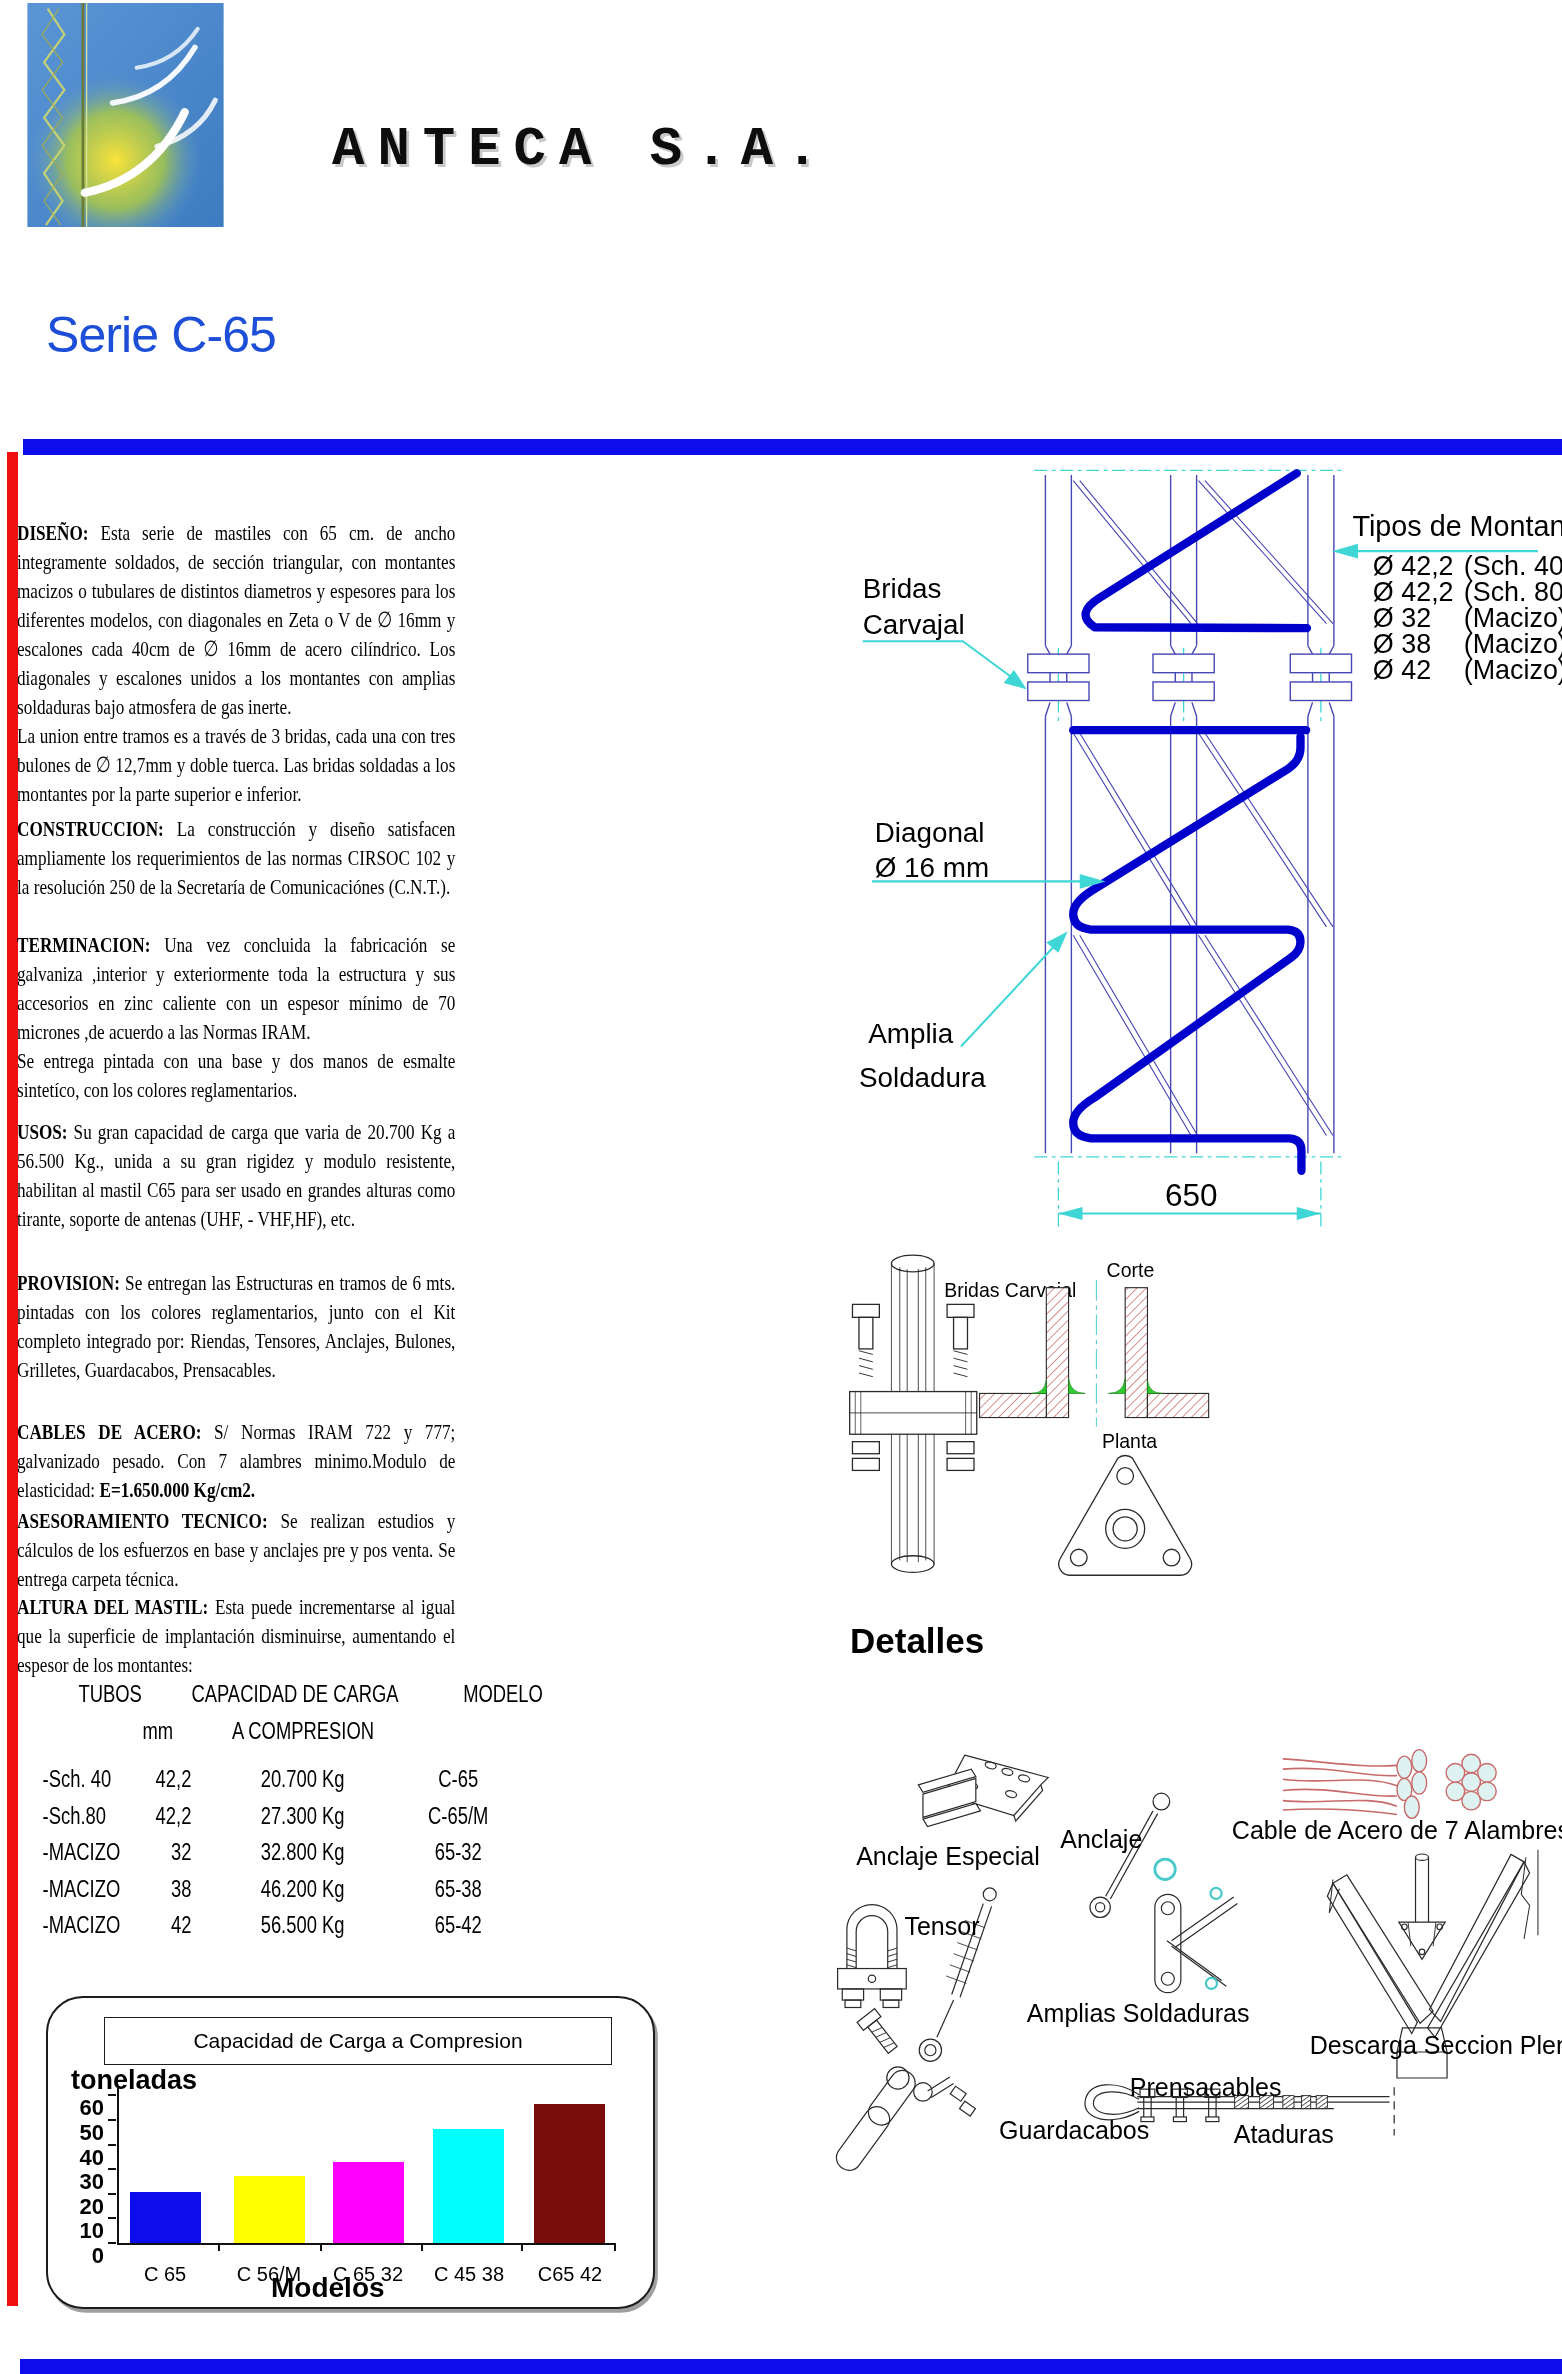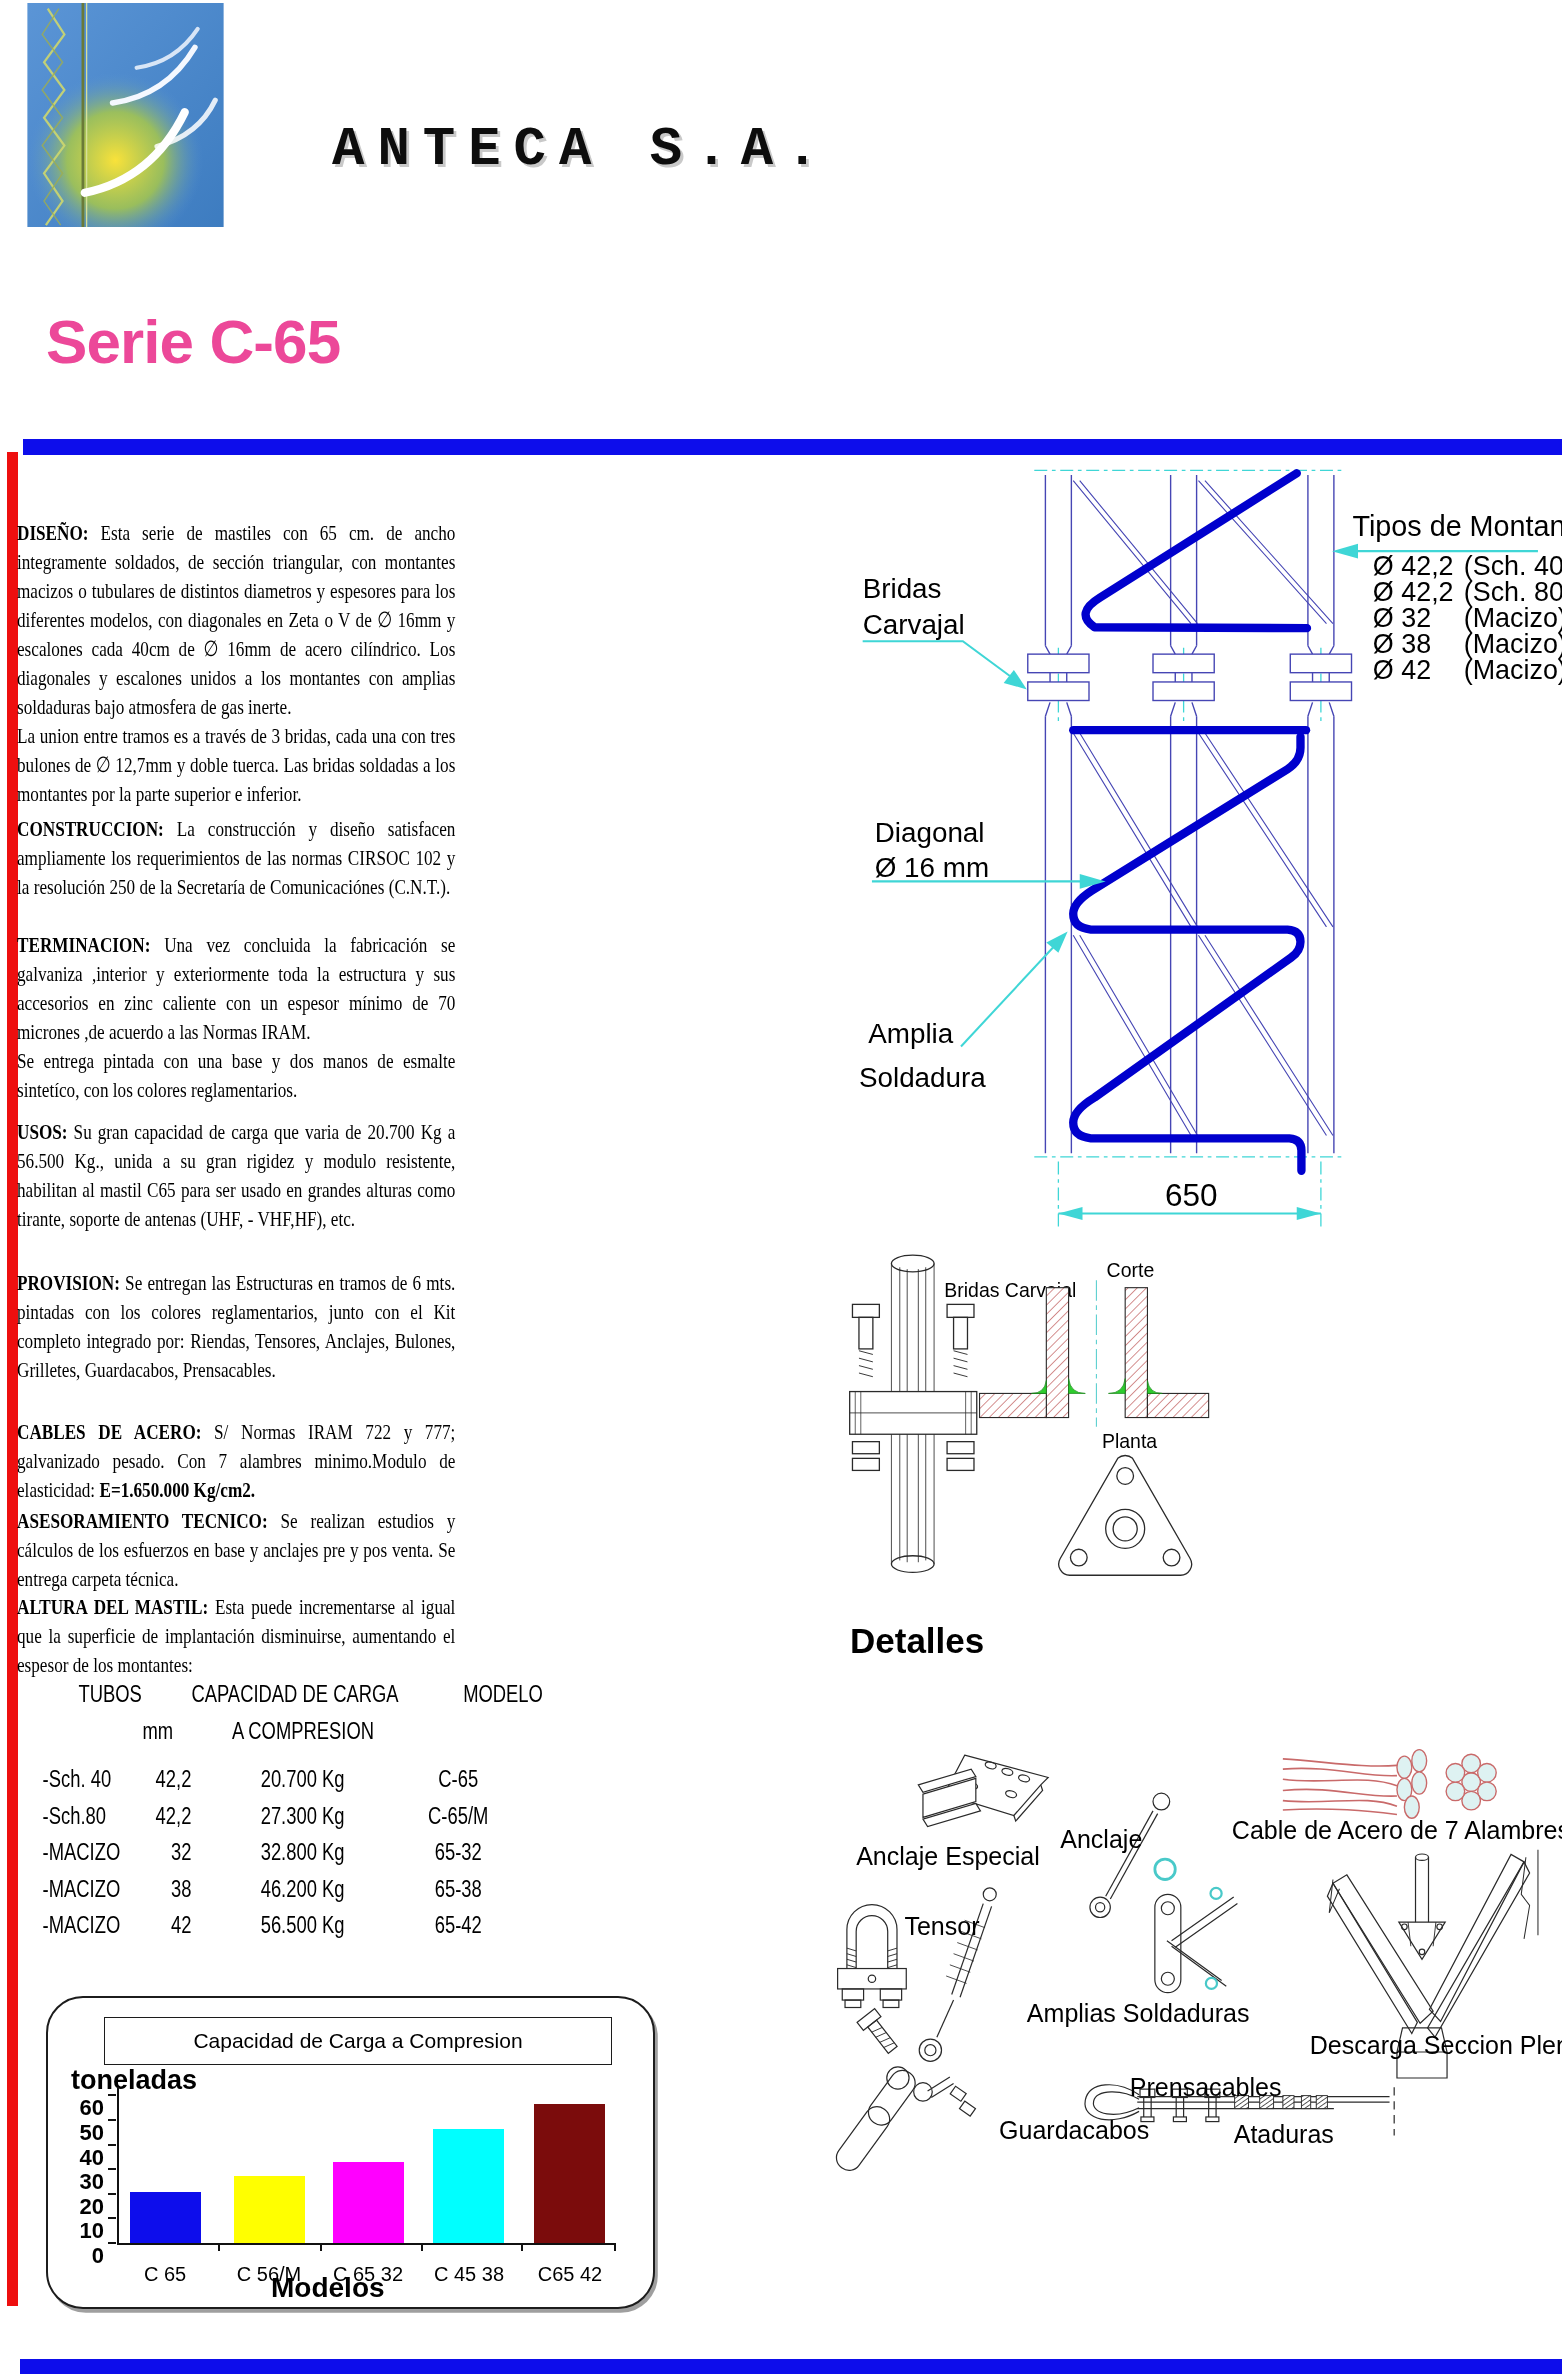--- a/index.html
+++ b/index.html
@@ -4,21 +4,21 @@
 <style>
   html,body{margin:0;padding:0;background:#888;}
   .page{position:relative;width:1563px;height:2375px;background:#ffffff;overflow:hidden;
         font-family:"Liberation Sans",sans-serif;color:#000;}
   
   .logo{position:absolute;left:27px;top:2.8px;width:197px;height:224px;}
   .company{position:absolute;left:332px;top:119px;font-family:"Liberation Mono",monospace;
            font-weight:bold;font-size:54px;letter-spacing:13px;color:#0d0d0d;
            text-shadow:2.8px 2.8px 0 #c9c9c9;white-space:nowrap;}
   .series-line{position:absolute;left:46px;top:306px;display:flex;align-items:baseline;gap:43px;white-space:nowrap;}
-  .series-name{font-size:62px;font-weight:bold;color:#ec4899;letter-spacing:-0.9px;}
+  .series-name{font-size:50px;font-weight:normal;color:#1d4ed8;letter-spacing:-0.9px;}
   .series-sub{font-size:50px;font-weight:bold;color:#151515;letter-spacing:-0.9px;}
   
   .bar-top{position:absolute;left:23px;right:0;top:439px;height:16px;background:#0d0deb;}
   .bar-bottom{position:absolute;left:20.4px;right:0;top:2359px;height:16px;background:#0d0deb;}
   .bar-red{position:absolute;left:7.4px;top:452px;width:10.2px;height:1854px;background:#ee0f0f;}
   
   .sec{position:absolute;left:16.7px;font-family:Liberation Serif, serif;}
   .sec p{margin:0;width:562px;transform:scaleX(0.78);transform-origin:0 0;
          font-size:22px;line-height:29px;text-align:justify;letter-spacing:0;}
   .sec b{font-weight:bold;}

